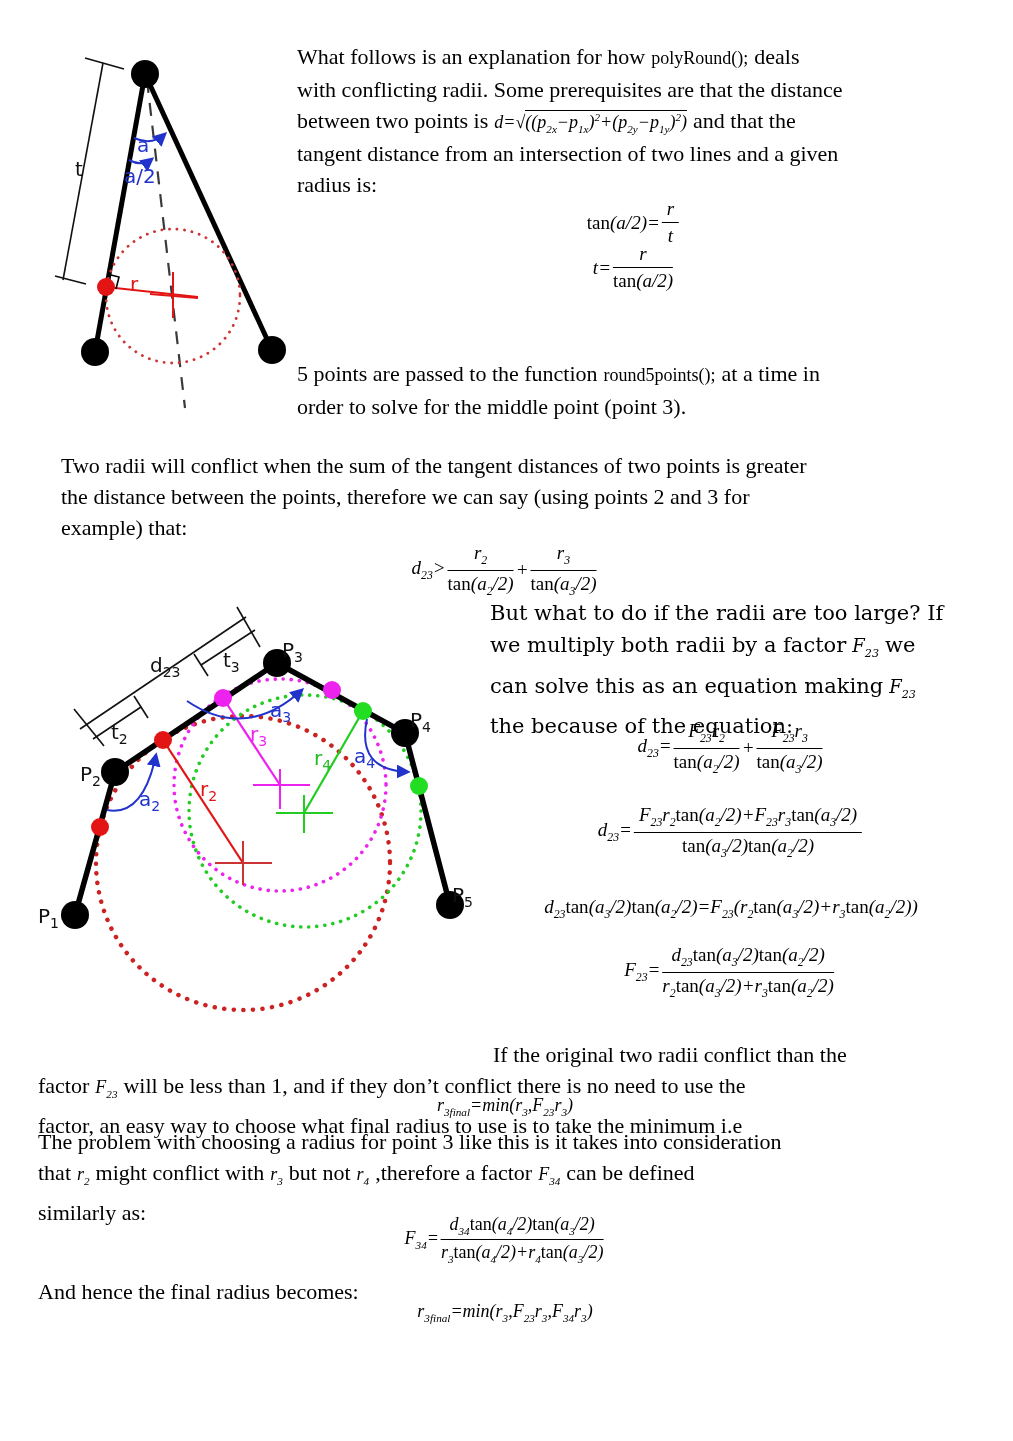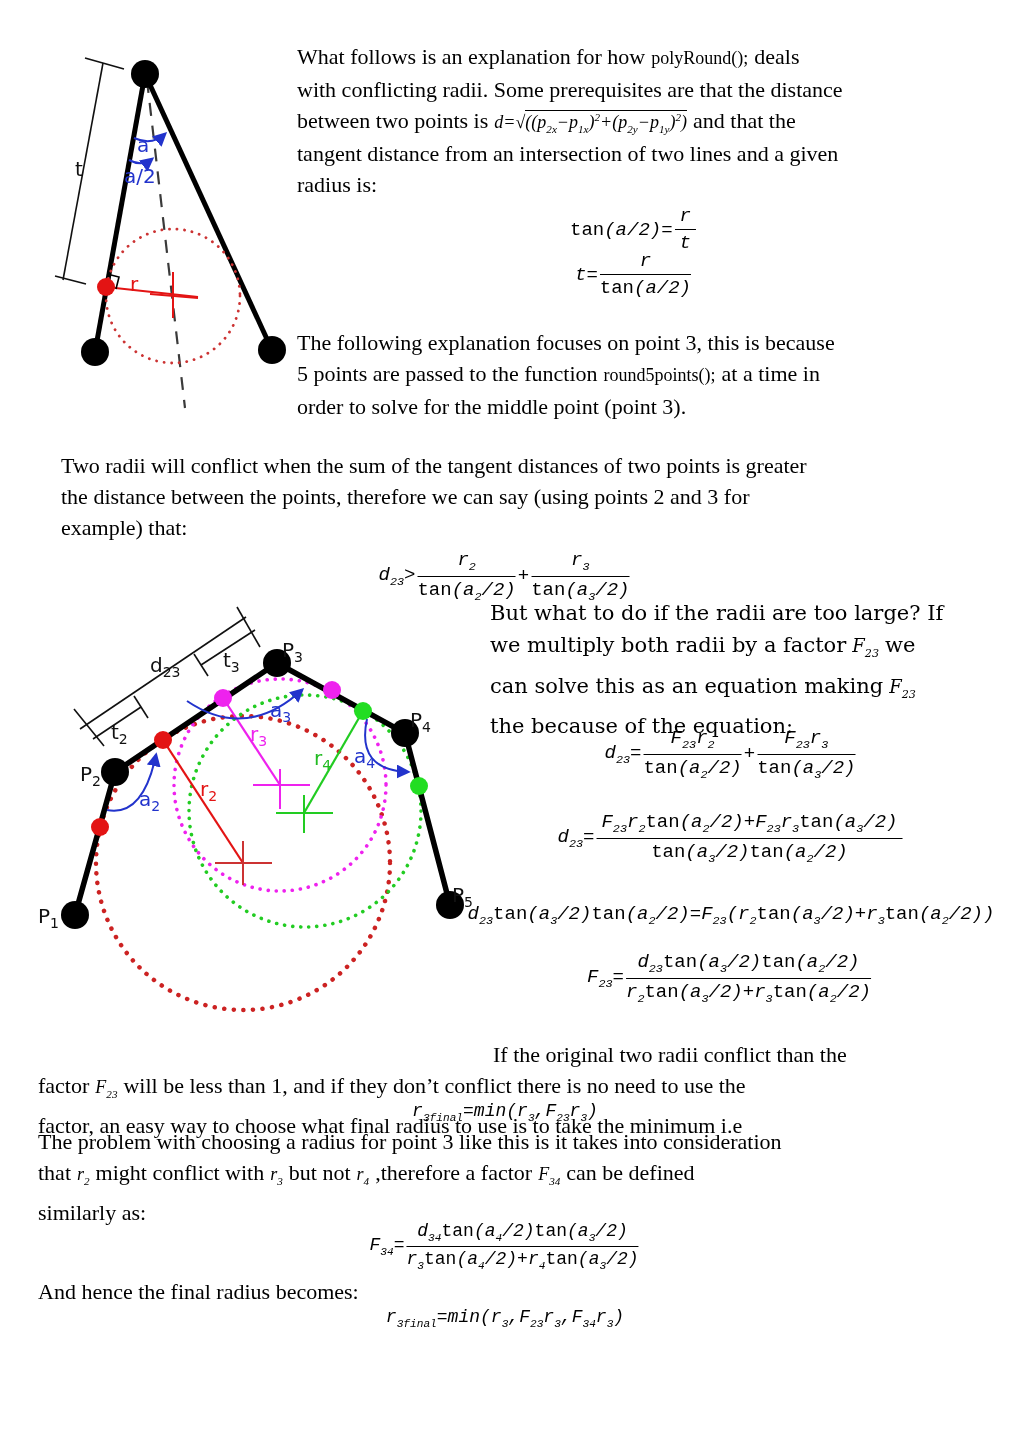--- a/index.html
+++ b/index.html
@@ -12,21 +12,21 @@
   #p4{left:490px;top:597px;width:520px;font-family:"DejaVu Serif",serif;font-size:21px;line-height:32px;}
   #p5{left:38px;top:1007px;width:960px;text-indent:455px;margin-top:32px;}
   #p6{left:38px;top:1126px;width:960px;}
   #p7{left:38px;top:1276px;width:960px;}
   .code{font-size:18px;margin:0 6px;}
   .imath{font-style:italic;font-size:18px;margin:0 6px;white-space:nowrap;}
   sub{font-size:62%;}
   sup{font-size:62%;}
   .over{display:inline-block;border-top:1.3px solid #000;padding-top:1px;line-height:1.05;}
   .formula{position:absolute;transform:translateX(-50%);white-space:nowrap;
-           font-family:Liberation Mono, monospace;font-style:italic;font-size:19px;margin-top:7px;}
+           font-family:Liberation Serif, serif;font-style:italic;font-size:19px;}
   .formula .rm{font-style:normal;}
   .frac{display:inline-block;vertical-align:middle;text-align:center;margin:0 2px;}
   .frac .num{display:block;border-bottom:1.4px solid #000;padding:0 5px 2px;}
   .frac .den{display:block;padding-top:2px;}
   .ftext{display:inline-block;vertical-align:middle;}
   #f1{left:634px;top:198px;} #f2{left:634px;top:243px;}
   #f3{left:505px;top:542px;} #f4{left:731px;top:720px;}
   #f5{left:731px;top:804px;} #f6{left:731px;top:896px;}
   #f7{left:730px;top:944px;} #f8{left:505px;top:1094px;font-size:18px;}
   #f9{left:505px;top:1214px;font-size:18px;} #f10{left:505px;top:1300px;font-size:18px;}
@@ -142,21 +142,21 @@
     <text class="dlabel blue" x="240" y="122"><tspan>a</tspan><tspan class="dsub" dy="5">3</tspan></text>
     <text class="dlabel blue" x="324" y="168"><tspan>a</tspan><tspan class="dsub" dy="5">4</tspan></text>
     <text class="dlabel redl" x="170" y="201"><tspan>r</tspan><tspan class="dsub" dy="5">2</tspan></text>
     <text class="dlabel magl" x="220" y="146"><tspan>r</tspan><tspan class="dsub" dy="5">3</tspan></text>
     <text class="dlabel grnl" x="284" y="170"><tspan>r</tspan><tspan class="dsub" dy="5">4</tspan></text>
   </svg>
 
   <div id="p1" class="para"><span>What follows is an explanation for how</span><span class="code">polyRound();</span><span>deals</span><br><span>with conflicting radii. Some prerequisites are that the distance</span><br><span>between two points is</span><span class="imath">d=√<span class="over">((p<sub>2x</sub>−p<sub>1x</sub>)<sup>2</sup>+(p<sub>2y</sub>−p<sub>1y</sub>)<sup>2</sup>)</span></span><span>and that the</span><br><span>tangent distance from an intersection of two lines and a given</span><br><span>radius is:</span></div>
   <div id="f1" class="formula"><span class="ftext"><span class="rm">tan</span>(a/2)=</span><span class="frac"><span class="num">r</span><span class="den">t</span></span></div>
   <div id="f2" class="formula"><span class="ftext">t=</span><span class="frac"><span class="num">r</span><span class="den"><span class="rm">tan</span>(a/2)</span></span></div>
-  <div id="p2" class="para"><span>The following explanation focuses on point 3, this is because</span><br><span>5 points are passed to the function</span><span class="code">round5points();</span><span>at a time in</span><br><span>order to solve for the middle point (point 3).</span></div>
+  <div id="p2" class="para"><br><span>5 points are passed to the function</span><span class="code">round5points();</span><span>at a time in</span><br><span>order to solve for the middle point (point 3).</span></div>
   <div id="p3" class="para"><span>Two radii will conflict when the sum of the tangent distances of two points is greater</span><br><span>the distance between the points, therefore we can say (using points 2 and 3 for</span><br><span>example) that:</span></div>
   <div id="f3" class="formula"><span class="ftext">d<sub>23</sub>&gt;</span><span class="frac"><span class="num">r<sub>2</sub></span><span class="den"><span class="rm">tan</span>(a<sub>2</sub>/2)</span></span><span class="ftext">+</span><span class="frac"><span class="num">r<sub>3</sub></span><span class="den"><span class="rm">tan</span>(a<sub>3</sub>/2)</span></span></div>
   <div id="p4" class="para"><span>But what to do if the radii are too large? If</span><br><span>we multiply both radii by a factor</span><span class="imath">F<sub>23</sub></span><span>we</span><br><span>can solve this as an equation making</span><span class="imath">F<sub>23</sub></span><br><span>the because of the equation:</span></div>
   <div id="f4" class="formula"><span class="ftext">d<sub>23</sub>=</span><span class="frac"><span class="num">F<sub>23</sub>r<sub>2</sub></span><span class="den"><span class="rm">tan</span>(a<sub>2</sub>/2)</span></span><span class="ftext">+</span><span class="frac"><span class="num">F<sub>23</sub>r<sub>3</sub></span><span class="den"><span class="rm">tan</span>(a<sub>3</sub>/2)</span></span></div>
   <div id="f5" class="formula"><span class="ftext">d<sub>23</sub>=</span><span class="frac"><span class="num">F<sub>23</sub>r<sub>2</sub><span class="rm">tan</span>(a<sub>2</sub>/2)+F<sub>23</sub>r<sub>3</sub><span class="rm">tan</span>(a<sub>3</sub>/2)</span><span class="den"><span class="rm">tan</span>(a<sub>3</sub>/2)<span class="rm">tan</span>(a<sub>2</sub>/2)</span></span></div>
   <div id="f6" class="formula"><span class="ftext">d<sub>23</sub><span class="rm">tan</span>(a<sub>3</sub>/2)<span class="rm">tan</span>(a<sub>2</sub>/2)=F<sub>23</sub>(r<sub>2</sub><span class="rm">tan</span>(a<sub>3</sub>/2)+r<sub>3</sub><span class="rm">tan</span>(a<sub>2</sub>/2))</span></div>
   <div id="f7" class="formula"><span class="ftext">F<sub>23</sub>=</span><span class="frac"><span class="num">d<sub>23</sub><span class="rm">tan</span>(a<sub>3</sub>/2)<span class="rm">tan</span>(a<sub>2</sub>/2)</span><span class="den">r<sub>2</sub><span class="rm">tan</span>(a<sub>3</sub>/2)+r<sub>3</sub><span class="rm">tan</span>(a<sub>2</sub>/2)</span></span></div>
   <div id="p5" class="para"><span>If the original two radii conflict than the</span><br><span>factor</span><span class="imath">F<sub>23</sub></span><span>will be less than 1, and if they don’t conflict there is no need to use the</span><br><span>factor, an easy way to choose what final radius to use is to take the minimum i.e</span></div>
   <div id="f8" class="formula"><span class="ftext">r<sub>3final</sub>=min(r<sub>3</sub>,F<sub>23</sub>r<sub>3</sub>)</span></div>
   <div id="p6" class="para"><span>The problem with choosing a radius for point 3 like this is it takes into consideration</span><br><span>that</span><span class="imath">r<sub>2</sub></span><span>might conflict with</span><span class="imath">r<sub>3</sub></span><span>but not</span><span class="imath">r<sub>4</sub></span><span>,therefore a factor</span><span class="imath">F<sub>34</sub></span><span>can be defined</span><br><span>similarly as:</span></div>

